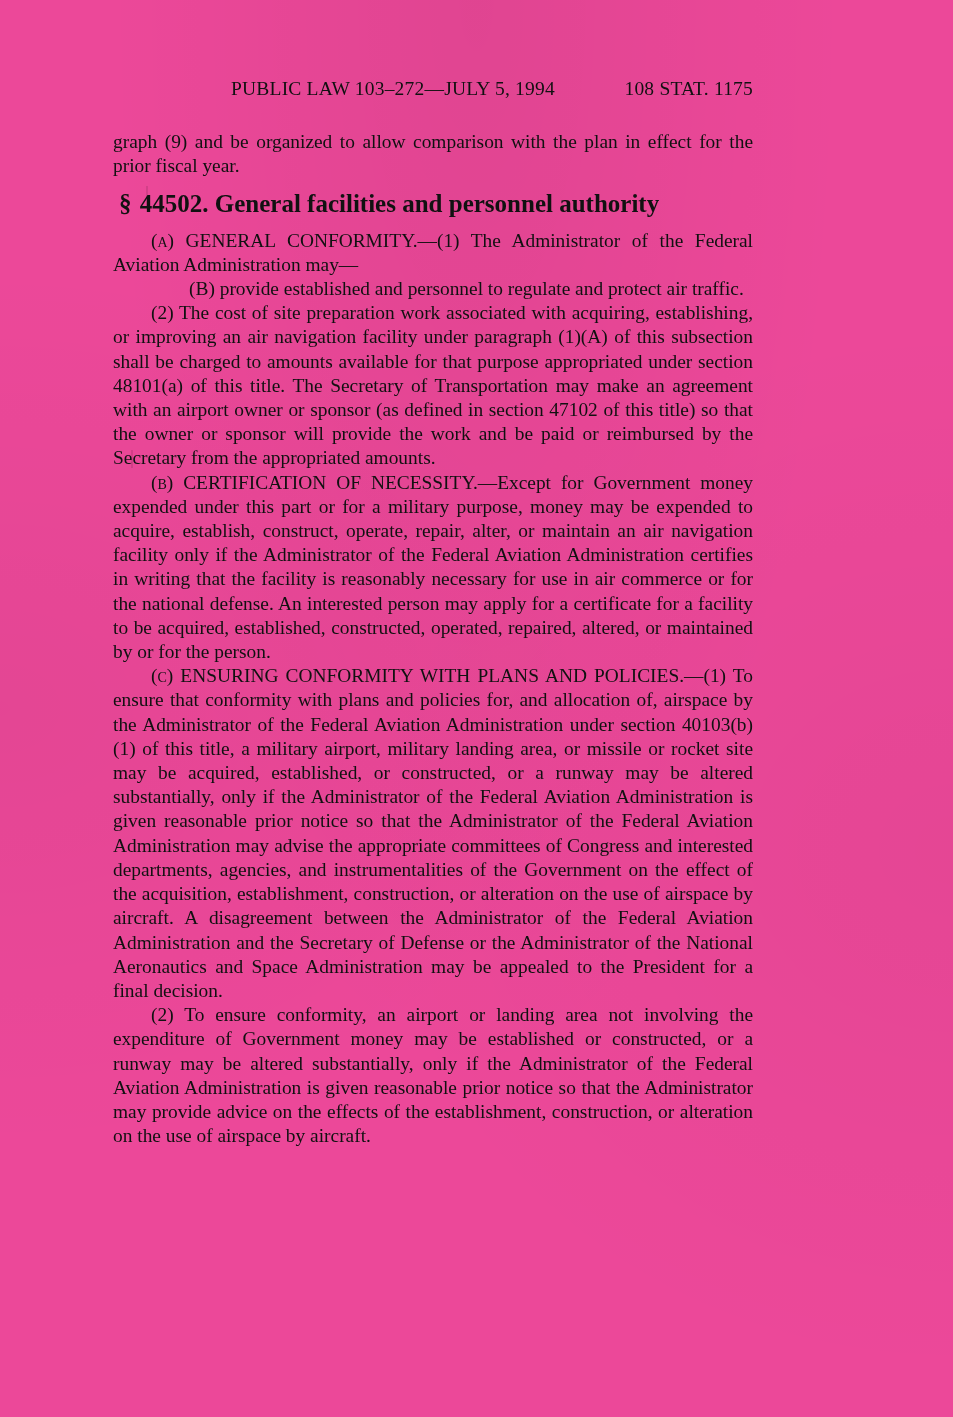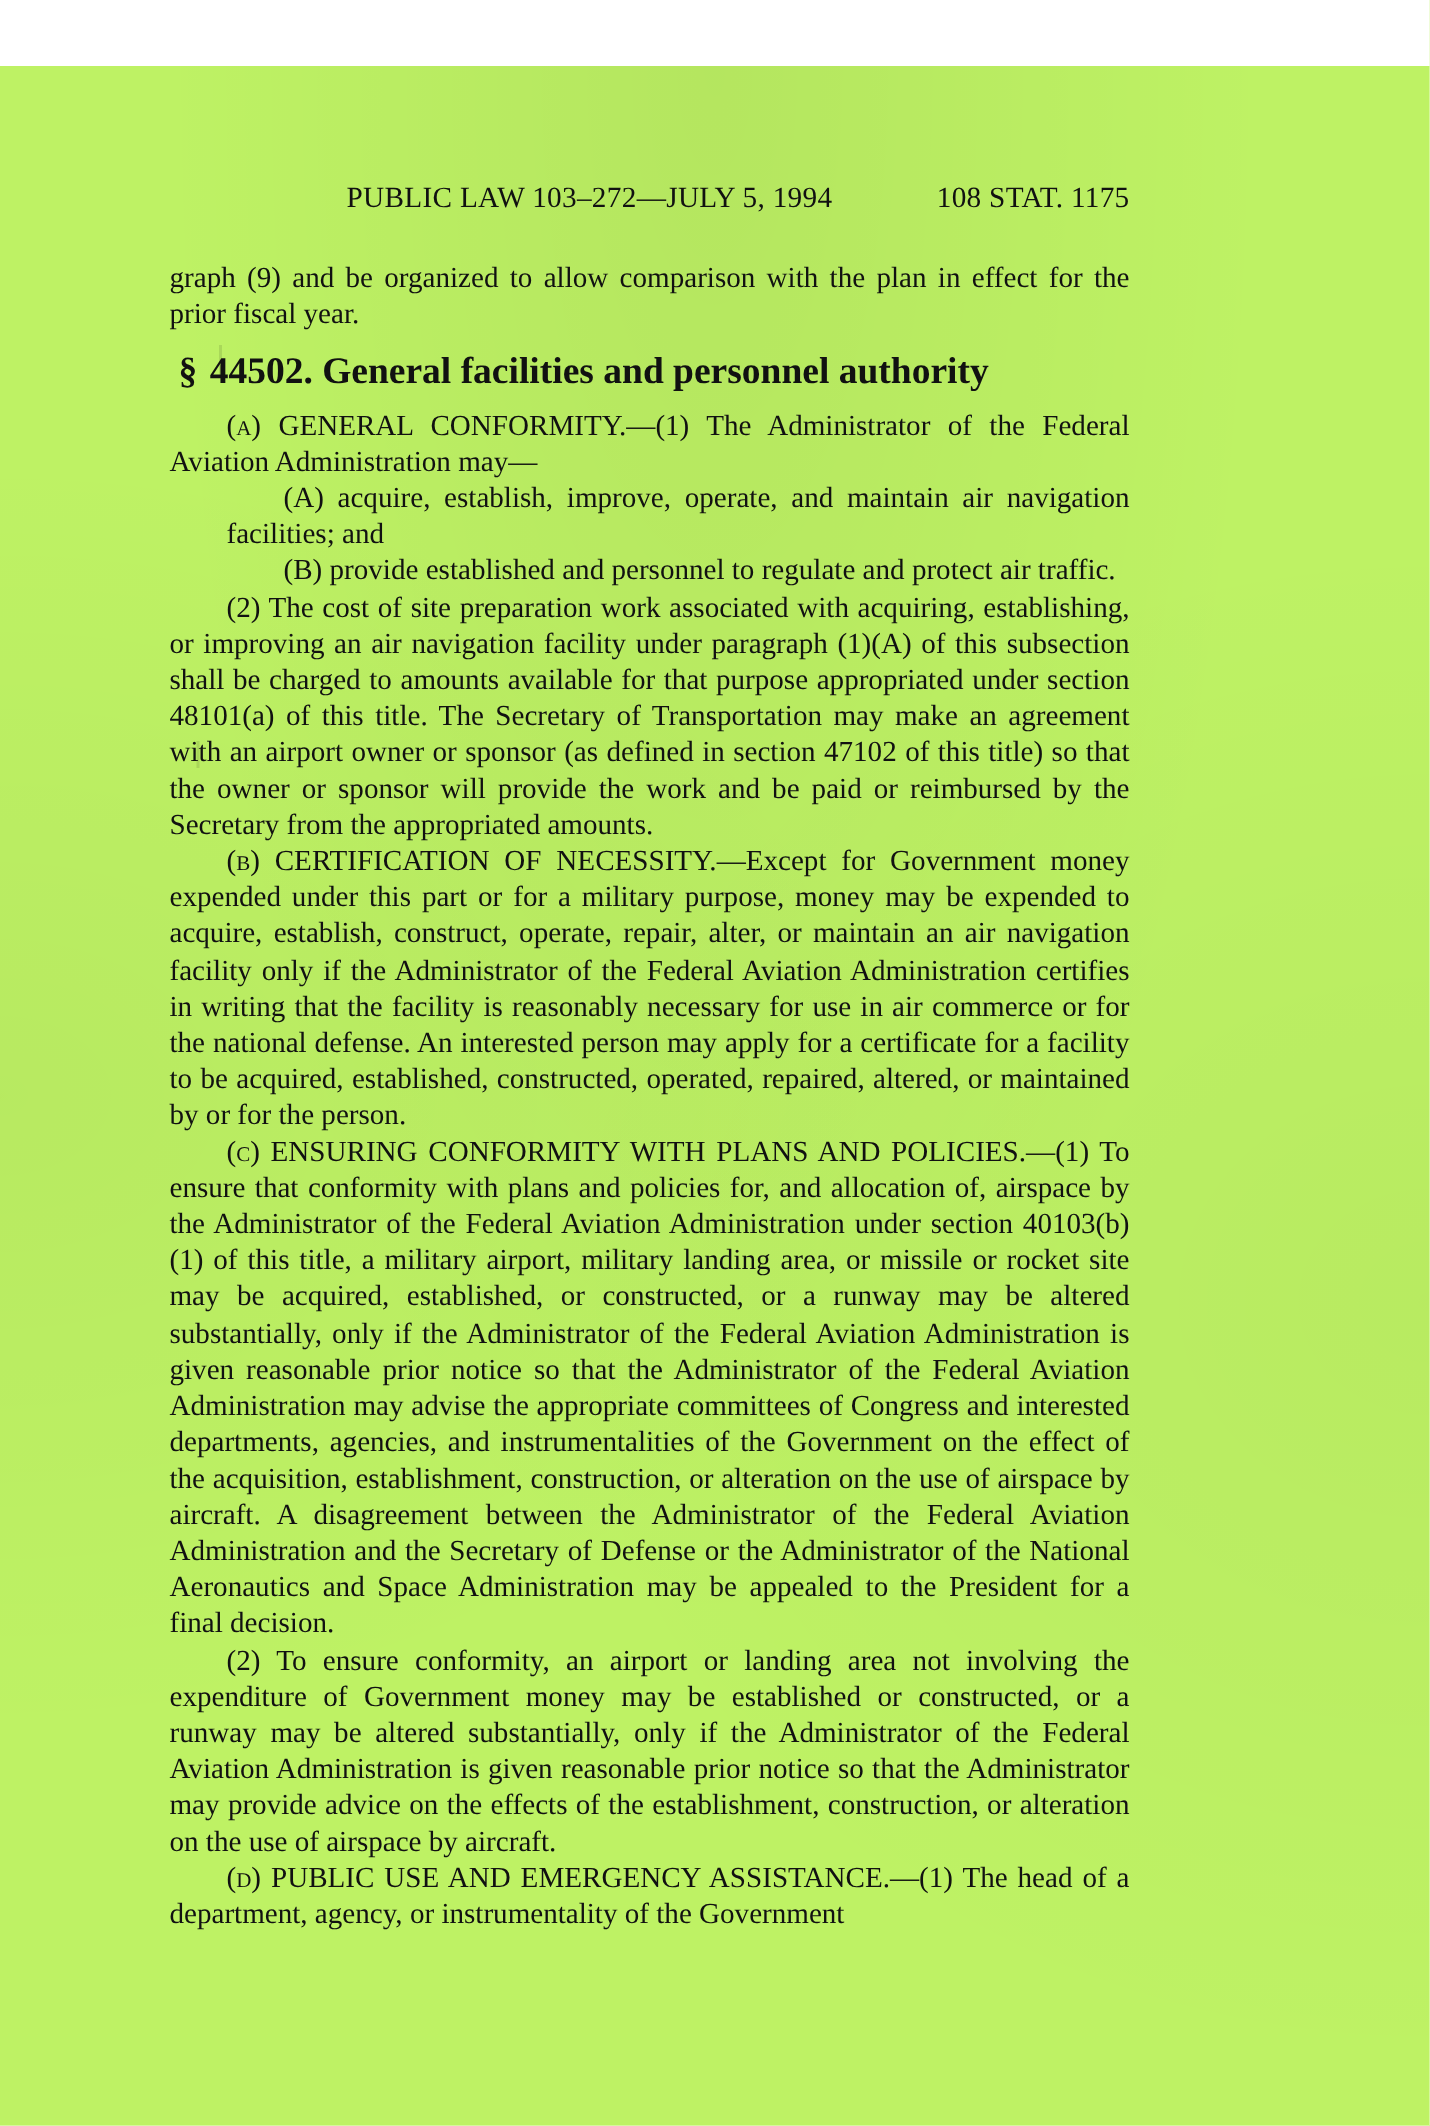--- a/index.html
+++ b/index.html
@@ -12,22 +12,21 @@
     height: 1417px;
     position: relative;
     font-family: "Liberation Serif", serif;
     color: #111;
     overflow: hidden;
   }
   
   .page {
     position: absolute;
     inset: 0;
-    background: #bef264;
-    margin-top: 44px;
+    background: #ec4899;
   }
   .page::before {
     content: "";
     position: absolute;
     inset: 0;
     background:
       radial-gradient(ellipse at 50% 0%, rgba(0,0,0,0.05), rgba(0,0,0,0) 55%),
       radial-gradient(ellipse at 0% 50%, rgba(0,0,0,0.035), rgba(0,0,0,0) 45%),
       radial-gradient(ellipse at 100% 60%, rgba(0,0,0,0.03), rgba(0,0,0,0) 45%);
     pointer-events: none;
@@ -107,29 +106,27 @@
     <p class="noind">graph (9) and be organized to allow comparison with the plan in effect for the prior fiscal year.</p>
 
     <div class="sec-head">
       <span class="secsym">§</span>
       <span>44502.</span>
       <span>General facilities and personnel authority</span>
     </div>
 
     <p class="ind"><span class="sc">(a) GENERAL CONFORMITY.</span><span>—(1) The Administrator of the Federal Aviation Administration may—</span></p>
 
-    <p class="sub">(A) acquire, establish, improve, operate, and maintain air navigation facilities; and</p>
 
     <p class="sub">(B) provide established and personnel to regulate and protect air traffic.</p>
 
     <p class="ind">(2) The cost of site preparation work associated with acquiring, establishing, or improving an air navigation facility under paragraph (1)(A) of this subsection shall be charged to amounts available for that purpose appropriated under section 48101(a) of this title. The Secretary of Transportation may make an agreement with an airport owner or sponsor (as defined in section 47102 of this title) so that the owner or sponsor will provide the work and be paid or reimbursed by the Secretary from the appropriated amounts.</p>
 
 
     <p class="ind"><span class="sc">(b) CERTIFICATION OF NECESSITY.</span><span>—Except for Government money expended under this part or for a military purpose, money may be expended to acquire, establish, construct, operate, repair, alter, or maintain an air navigation facility only if the Administrator of the Federal Aviation Administration certifies in writing that the facility is reasonably necessary for use in air commerce or for the national defense. An interested person may apply for a certificate for a facility to be acquired, established, constructed, operated, repaired, altered, or maintained by or for the person.</span></p>
 
     <p class="ind"><span class="sc">(c) ENSURING CONFORMITY WITH PLANS AND POLICIES.</span><span>—(1) To ensure that conformity with plans and policies for, and allocation of, airspace by the Administrator of the Federal Aviation Administration under section 40103(b)(1) of this title, a military airport, military landing area, or missile or rocket site may be acquired, established, or constructed, or a runway may be altered substantially, only if the Administrator of the Federal Aviation Administration is given reasonable prior notice so that the Administrator of the Federal Aviation Administration may advise the appropriate committees of Congress and interested departments, agencies, and instrumentalities of the Government on the effect of the acquisition, establishment, construction, or alteration on the use of airspace by aircraft. A disagreement between the Administrator of the Federal Aviation Administration and the Secretary of Defense or the Administrator of the National Aeronautics and Space Administration may be appealed to the President for a final decision.</span></p>
 
     <p class="ind">(2) To ensure conformity, an airport or landing area not involving the expenditure of Government money may be established or constructed, or a runway may be altered substantially, only if the Administrator of the Federal Aviation Administration is given reasonable prior notice so that the Administrator may provide advice on the effects of the establishment, construction, or alteration on the use of airspace by aircraft.</p>
 
-    <p class="ind"><span class="sc">(d) PUBLIC USE AND EMERGENCY ASSISTANCE.</span><span>—(1) The head of a department, agency, or instrumentality of the Government</span></p>
 
   </div>
 </div>
 
 </body></html>

